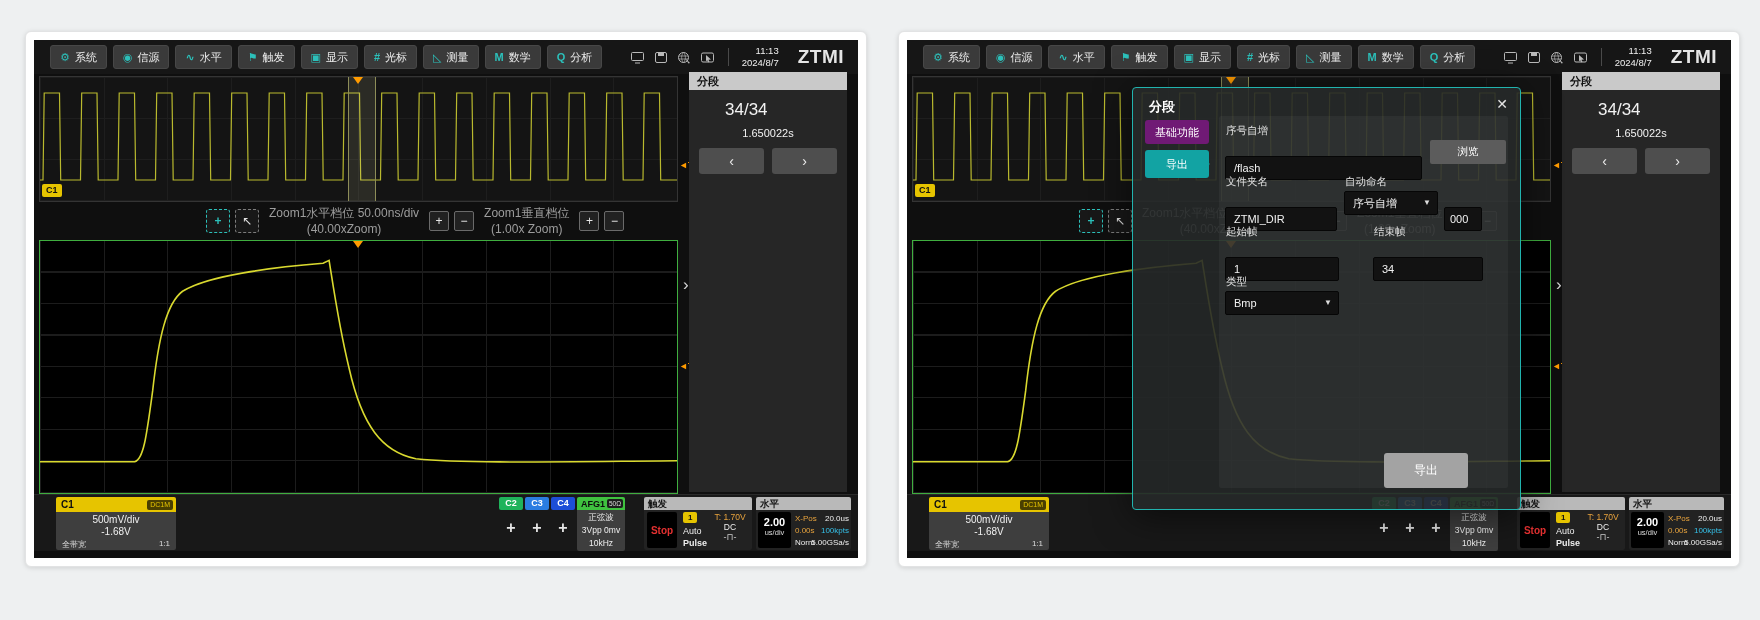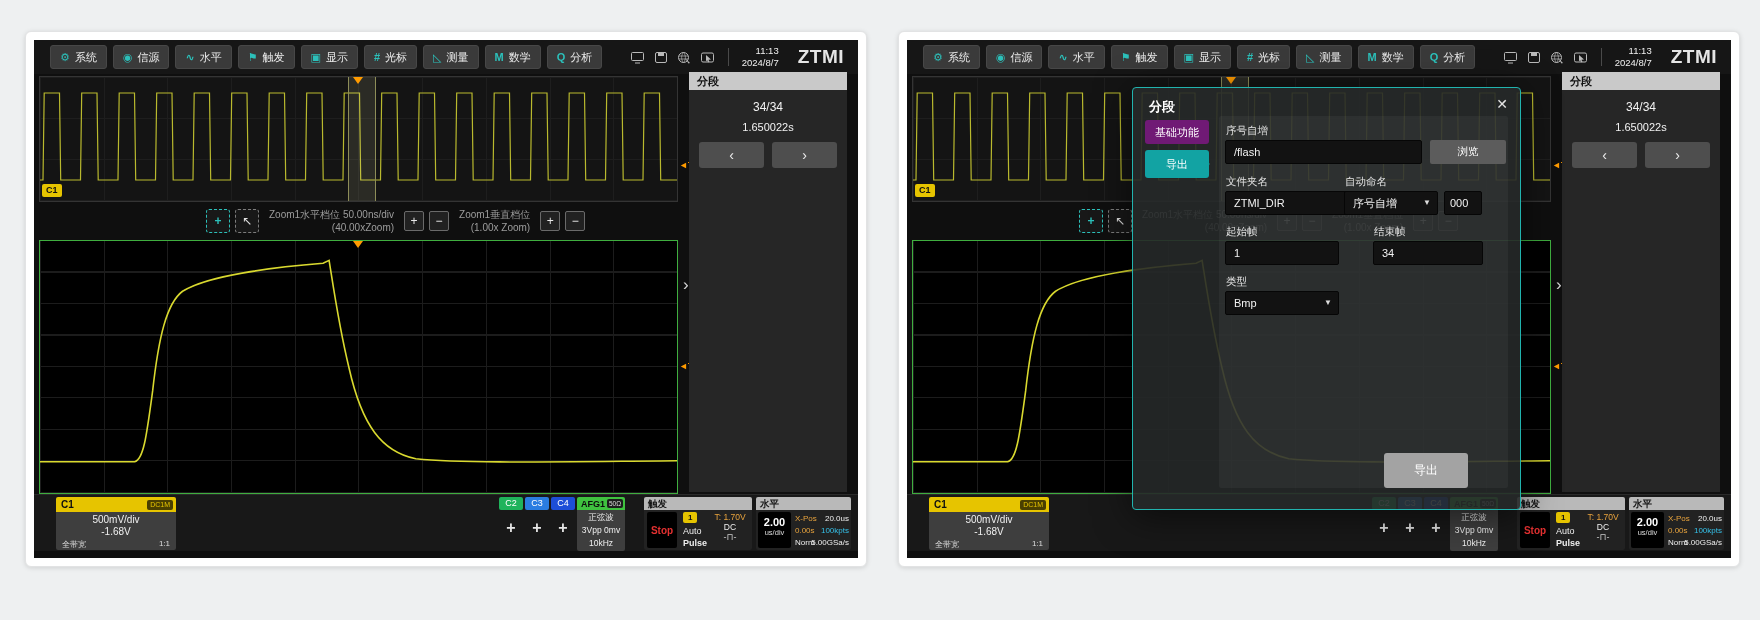--- a/index.html
+++ b/index.html
@@ -26,42 +26,42 @@
   .tri.ov{left:314px;top:1px;}
   .tri.mn{left:314px;top:165px;}
   .c1tag{position:absolute;background:#e6c400;color:#101010;font-size:9px;font-weight:bold;line-height:13px;padding:0 4px;border-radius:2px;}
   .c1tag.ov{left:2px;top:107px;}
   .tmark{position:absolute;left:640px;color:#ff9b00;font-size:9px;font-weight:bold;white-space:nowrap;}
   .tmark.ov{top:84px;} .tmark.mn{top:285px;}
   .expander{position:absolute;left:644px;top:200px;color:#d6d6d6;font-size:17px;line-height:17px;}
   .zbar{position:absolute;left:0;top:132px;width:637px;height:26px;display:flex;align-items:center;padding-left:167px;box-sizing:border-box;gap:5px;}
   .zico{width:22px;height:22px;background:#181818;border:1px dashed #7d7d7d;border-radius:3px;color:#e0e0e0;display:flex;align-items:center;justify-content:center;font-size:12px;flex:none;}
   .zico.sel{border-color:#2cc0ba;color:#2cc0ba;font-weight:bold;}
-  .ztext{font-size:10px;color:#9d9d9d;text-align:right;line-height:1.35;margin:15px 5px;white-space:nowrap;}
+  .ztext{font-size:12px;color:#9d9d9d;text-align:center;line-height:1.35;margin:15px 5px;white-space:nowrap;}
   .zbtn{width:18px;height:18px;background:#212121;border:1px solid #6a6a6a;border-radius:2px;color:#e8e8e8;font-size:12px;display:flex;align-items:center;justify-content:center;flex:none;}
   .mainw{position:absolute;left:0;top:164px;width:637px;height:252px;background:#000;border:1px solid #3fae3f;background-image:repeating-linear-gradient(90deg,#1c1c1c 0 1px,transparent 1px 63.7px),repeating-linear-gradient(0deg,#1c1c1c 0 1px,transparent 1px 31.5px);}
   
   .segpanel{position:absolute;left:655px;top:32px;width:158px;height:420px;background:#262626;}
   .seghead{height:18px;background:#c9c9c9;color:#111;font-weight:bold;font-size:11px;line-height:18px;padding-left:8px;}
-  .segcount{color:#f2f2f2;font-size:12px;text-align:center;margin-top:10px;}
+  .segcount{color:#f2f2f2;font-size:17px;margin-top:10px;margin-left:36px;}
   .segtime{color:#f2f2f2;font-size:11px;text-align:center;margin-top:7px;}
   .segbtns{display:flex;gap:8px;padding:0 10px;margin-top:9px;}
   .segbtn{flex:1;height:26px;background:#4e4e4e;border-radius:3px;color:#ececec;font-size:14px;display:flex;align-items:center;justify-content:center;}
   
   .bbar{position:absolute;left:0;right:0;top:454px;height:56px;background:#181818;border-top:1px solid #2a2a2a;}
   .chbox{position:absolute;top:2px;box-sizing:border-box;}
   .c1box{left:22px;width:120px;height:53px;}
   .c1head{height:15px;background:#e6c400;display:flex;align-items:center;justify-content:space-between;padding:0 3px 0 5px;border-radius:2px 2px 0 0;}
   .c1name{color:#101010;font-weight:bold;font-size:10px;}
   .c1coup{background:rgba(0,0,0,.68);color:#e6c400;font-size:7px;padding:0 3px;border-radius:2px;line-height:10px;}
   .c1body{background:#3e3e3e;height:38px;color:#f0f0f0;font-size:10px;text-align:center;border-radius:0 0 2px 2px;}
   .c1body .r1{padding-top:2px;} .c1body .r2{padding-top:1px;}
   .c1foot{display:flex;justify-content:space-between;font-size:8px;color:#ddd;padding:2px 6px 0 6px;}
   .mini{width:24px;height:53px;}
-  .mini .mh{height:13px;border-radius:2px;color:#fff;font-weight:normal;font-size:9px;text-align:center;line-height:13px;}
+  .mini .mh{height:13px;border-radius:2px;color:#fff;font-weight:bold;font-size:9px;text-align:center;line-height:13px;}
   .mini .mp{color:#e6e6e6;font-size:16px;text-align:center;padding-top:9px;font-weight:bold;}
   .m2{left:465px;} .m3{left:491px;} .m4{left:517px;}
   .mh.g{background:#1fb35b;} .mh.b{background:#2a7de1;} .mh.m{background:#1d4ed8;}
   .afgbox{left:543px;width:48px;height:53px;}
   .afghead{height:13px;background:#3fc23f;display:flex;align-items:center;justify-content:space-between;padding:0 2px 0 4px;border-radius:2px 2px 0 0;}
   .afgname{color:#0c0c0c;font-weight:bold;font-size:9px;}
   .afgimp{background:#1d1d1d;color:#ddd;font-size:6.5px;padding:0 2px;border-radius:2px;line-height:9px;}
   .afgbody{background:#3e3e3e;height:40px;color:#f0f0f0;font-size:8.5px;text-align:center;line-height:1.5;padding-top:1px;border-radius:0 0 2px 2px;}
   .sect{position:absolute;top:2px;height:53px;}
   .trg{left:610px;width:108px;} .hwd{left:722px;width:95px;}
@@ -82,21 +82,21 @@
   
   .dialog{position:absolute;left:225px;top:47px;width:387px;height:421px;background:rgba(38,41,41,.9);border:1px solid #21b3ae;border-radius:4px;box-shadow:0 6px 36px rgba(0,0,0,.55);z-index:6;}
   .dtitle{position:absolute;left:16px;top:10px;color:#fff;font-size:13px;font-weight:bold;}
   .dclose{position:absolute;right:12px;top:7px;color:#e4e4e4;font-size:14px;line-height:18px;}
   .dtab{position:absolute;left:12px;width:64px;border-radius:3px;color:#fff;font-size:11px;display:flex;align-items:center;justify-content:center;}
   .dtab.basic{top:32px;height:24px;background:#701a75;}
   .dtab.export{top:62px;height:28px;background:#12a3a3;}
   .dtab.export:after{content:"";position:absolute;right:-7px;top:50%;margin-top:-6px;border:6px solid transparent;border-left:8px solid #12a3a3;}
   .dcontent{position:absolute;left:86px;top:28px;width:289px;height:372px;background:rgba(255,255,255,.045);border-radius:2px;}
   .dlabel{position:absolute;color:#e2e2e2;font-size:10.5px;}
-  .dinput{position:absolute;height:24px;background:#121212;border:1px solid #060606;border-radius:2px;color:#f2f2f2;font-size:11px;line-height:24px;padding:0 8px;box-sizing:border-box;font-family:"Liberation Sans","DejaVu Sans",sans-serif;}
+  .dinput{position:absolute;height:24px;background:#121212;border:1px solid #060606;border-radius:2px;color:#f2f2f2;font-size:11px;line-height:24px;padding:0 8px;box-sizing:border-box;font-family:"Liberation Sans","DejaVu Sans",sans-serif;margin-top:16px;}
   input.dinput{outline:none;}
   .ddrop{position:absolute;height:24px;background:#121212;border:1px solid #060606;border-radius:2px;color:#f2f2f2;font-size:11px;line-height:22px;padding:0 8px;box-sizing:border-box;}
   .ddrop .caret{position:absolute;right:6px;top:0;font-size:8px;color:#ddd;}
   .dbtn{position:absolute;border-radius:2px;color:#fff;display:flex;align-items:center;justify-content:center;}
   .dbrowse{left:211px;top:24px;width:76px;height:24px;background:#5c5c5c;font-size:10.5px;}
   .dexport{left:165px;top:337px;width:84px;height:35px;background:#a3a3a3;font-size:12px;border-radius:3px;}
 </style>
 </head>
 <body>
 
@@ -491,21 +491,21 @@
         <div class="dtitle">分段</div>
         <div class="dclose">✕</div>
         <div class="dtab basic">基础功能</div>
         <div class="dtab export">导出</div>
         <div class="dcontent">
           <div class="dlabel" style="left:7px;top:8px;">序号自增</div>
           <input class="dinput" style="left: 6px; top: 24px; width: 197px;" readonly="" value="/flash">
           <div class="dbtn dbrowse">浏览</div>
 
           <div class="dlabel" style="left:7px;top:59px;">文件夹名</div>
-          <input class="dinput" style="left: 6px; top: 75px; width: 130px;" readonly="" value="ZTMI_DIR">
+          <input class="dinput" style="left: 6px; top: 75px; width: 112px;" readonly="" value="ZTMI_DIR">
           <div class="dlabel" style="left:126px;top:59px;">自动命名</div>
           <div class="ddrop" style="left:125px;top:75px;width:94px;"><span>序号自增</span><span class="caret">▼</span></div>
           <input class="dinput" style="left: 225px; top: 75px; width: 38px; padding: 0px 5px;" readonly="" value="000">
 
           <div class="dlabel" style="left:7px;top:109px;">起始帧</div>
           <input class="dinput" style="left: 6px; top: 125px; width: 114px;" readonly="" value="1">
           <div class="dlabel" style="left:155px;top:109px;">结束帧</div>
           <input class="dinput" style="left: 154px; top: 125px; width: 110px;" readonly="" value="34">
 
           <div class="dlabel" style="left:7px;top:159px;">类型</div>

